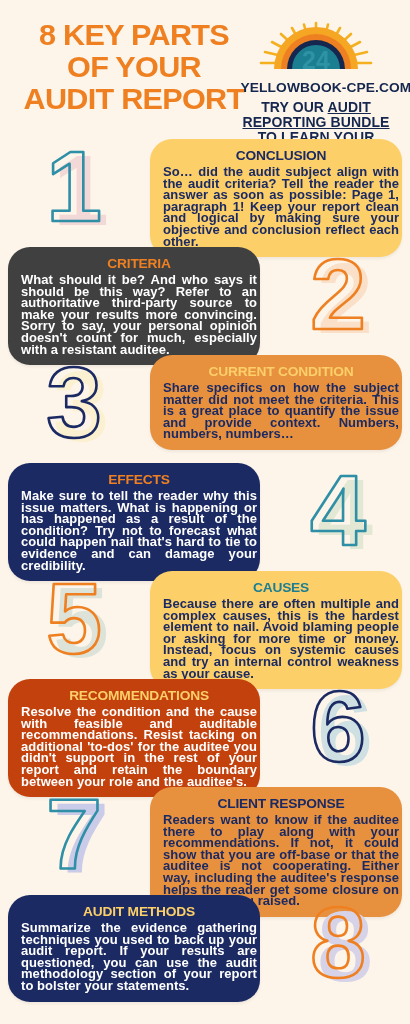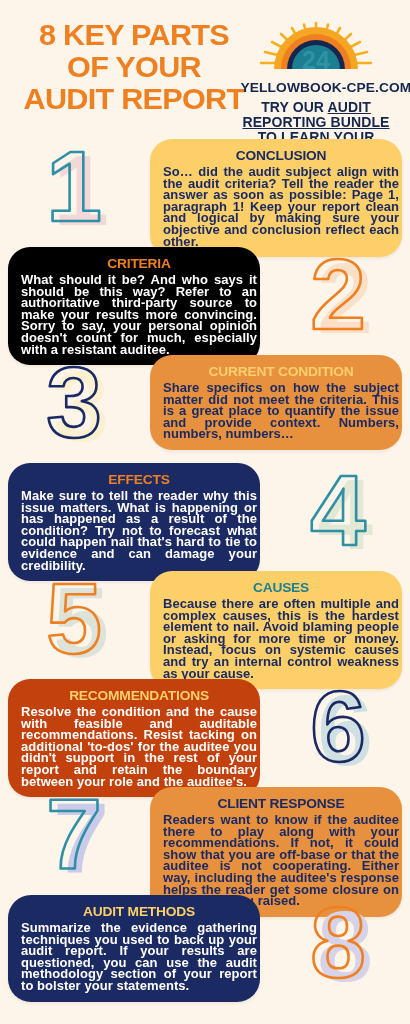--- a/index.html
+++ b/index.html
@@ -127,21 +127,21 @@
           <div class="body" style="color: rgb(27, 42, 99);">So… did the audit subject align with the audit criteria? Tell the reader the answer as soon as possible: Page 1, paragraph 1! Keep your report clean and logical by making sure your objective and conclusion reflect each other.</div>
         </div>
         <div class="num left">
           <svg width="110" height="104" viewBox="0 0 110 104">
             <text x="60" y="84" text-anchor="middle" font-family="Liberation Sans, sans-serif" font-size="100" font-weight="bold" fill="#f2d8d6" class="shadow">1</text>
             <text x="53" y="80" text-anchor="middle" font-family="Liberation Sans, sans-serif" font-size="100" font-weight="bold" fill="none" stroke="#2f8fa6" stroke-width="2.6" stroke-linejoin="round">1</text>
           </svg>
         </div>
       </div>
       <div class="row">
-        <div class="card left" style="background: #000000;">
+        <div class="card left" style="background: #404040;">
           <div class="ttl" style="color: rgb(239, 128, 34);">CRITERIA</div>
           <div class="body" style="color: rgb(255, 255, 255);">What should it be? And who says it should be this way? Refer to an authoritative third-party source to make your results more convincing. Sorry to say, your personal opinion doesn't count for much, especially with a resistant auditee.</div>
         </div>
         <div class="num right">
           <svg width="110" height="104" viewBox="0 0 110 104">
             <text x="60" y="84" text-anchor="middle" font-family="Liberation Sans, sans-serif" font-size="100" font-weight="bold" fill="#fae0c8" class="shadow">2</text>
             <text x="53" y="80" text-anchor="middle" font-family="Liberation Sans, sans-serif" font-size="100" font-weight="bold" fill="none" stroke="#ef8022" stroke-width="2.6" stroke-linejoin="round">2</text>
           </svg>
         </div>
       </div>
@@ -199,21 +199,21 @@
           <div class="body" style="color: rgb(27, 42, 99);">Readers want to know if the auditee there to play along with your recommendations. If not, it could show that you are off-base or that the auditee is not cooperating. Either way, including the auditee's response helps the reader get some closure on the issues you raised.</div>
         </div>
         <div class="num left">
           <svg width="110" height="104" viewBox="0 0 110 104">
             <text x="60" y="84" text-anchor="middle" font-family="Liberation Sans, sans-serif" font-size="100" font-weight="bold" fill="#c9cbe8" class="shadow">7</text>
             <text x="53" y="80" text-anchor="middle" font-family="Liberation Sans, sans-serif" font-size="100" font-weight="bold" fill="none" stroke="#2f8fa6" stroke-width="2.6" stroke-linejoin="round">7</text>
           </svg>
         </div>
       </div>
       <div class="row">
-        <div class="card left" style="background: rgb(27, 42, 99); border-radius: 23px;">
+        <div class="card left" style="background: rgb(27, 42, 99);">
           <div class="ttl" style="color: rgb(252, 207, 105);">AUDIT METHODS</div>
           <div class="body" style="color: rgb(255, 255, 255);">Summarize the evidence gathering techniques you used to back up your audit report. If your results are questioned, you can use the audit methodology section of your report to bolster your statements.</div>
         </div>
         <div class="num right">
           <svg width="110" height="104" viewBox="0 0 110 104">
             <text x="60" y="84" text-anchor="middle" font-family="Liberation Sans, sans-serif" font-size="100" font-weight="bold" fill="#d6d2e8" class="shadow">8</text>
             <text x="53" y="80" text-anchor="middle" font-family="Liberation Sans, sans-serif" font-size="100" font-weight="bold" fill="none" stroke="#ef8022" stroke-width="2.6" stroke-linejoin="round">8</text>
           </svg>
         </div>
       </div>

